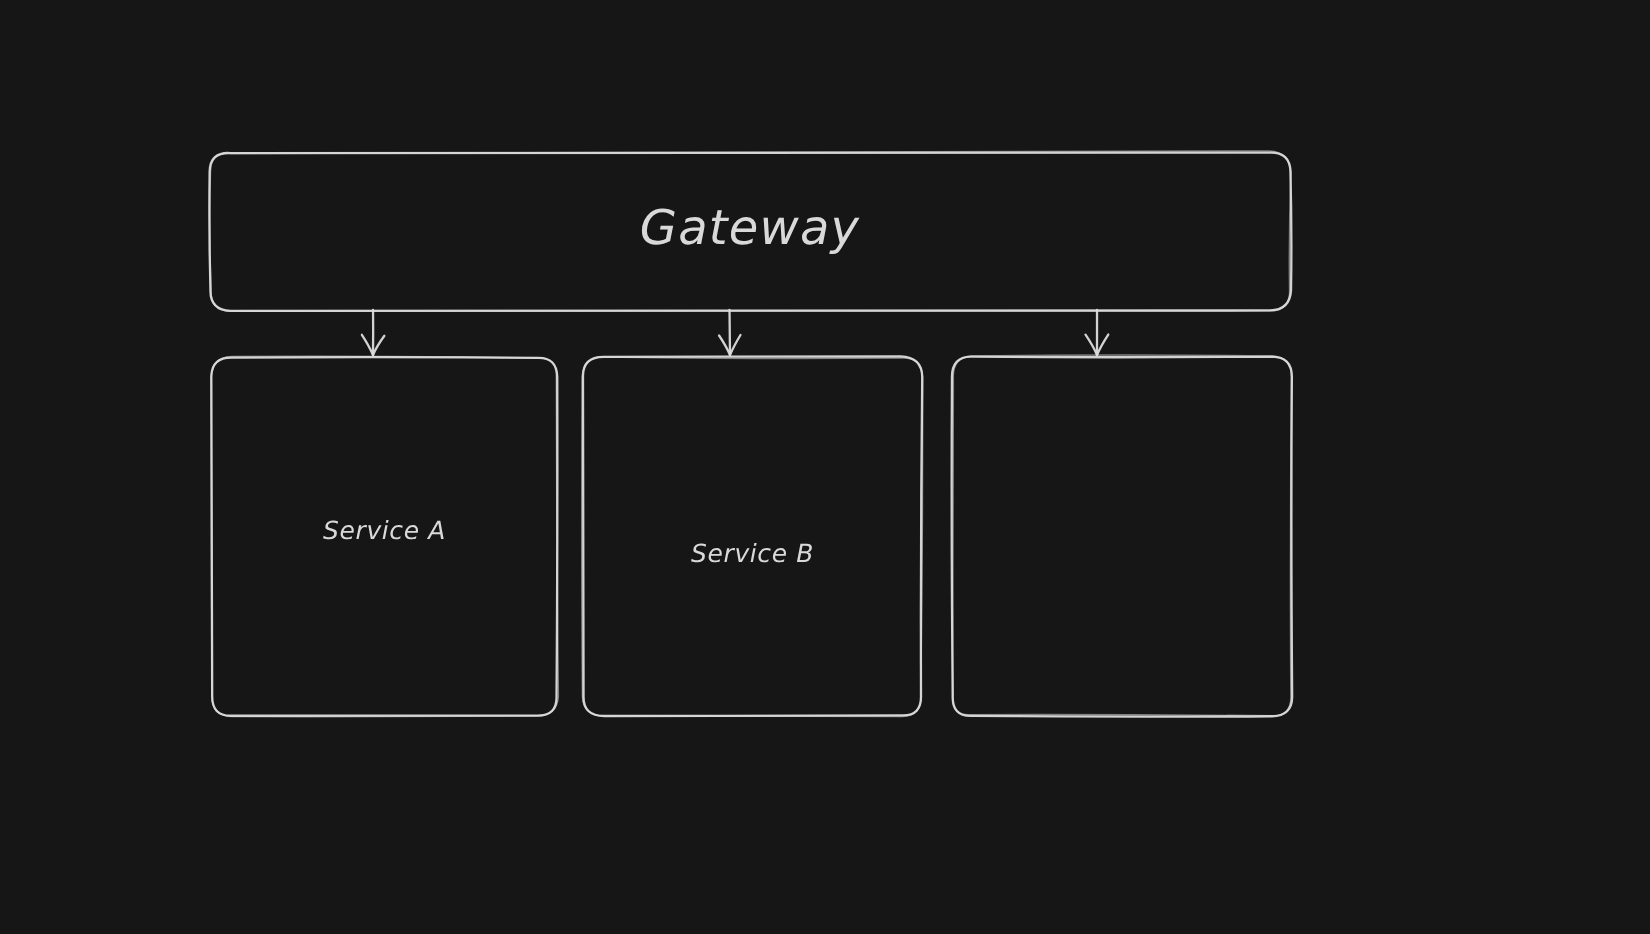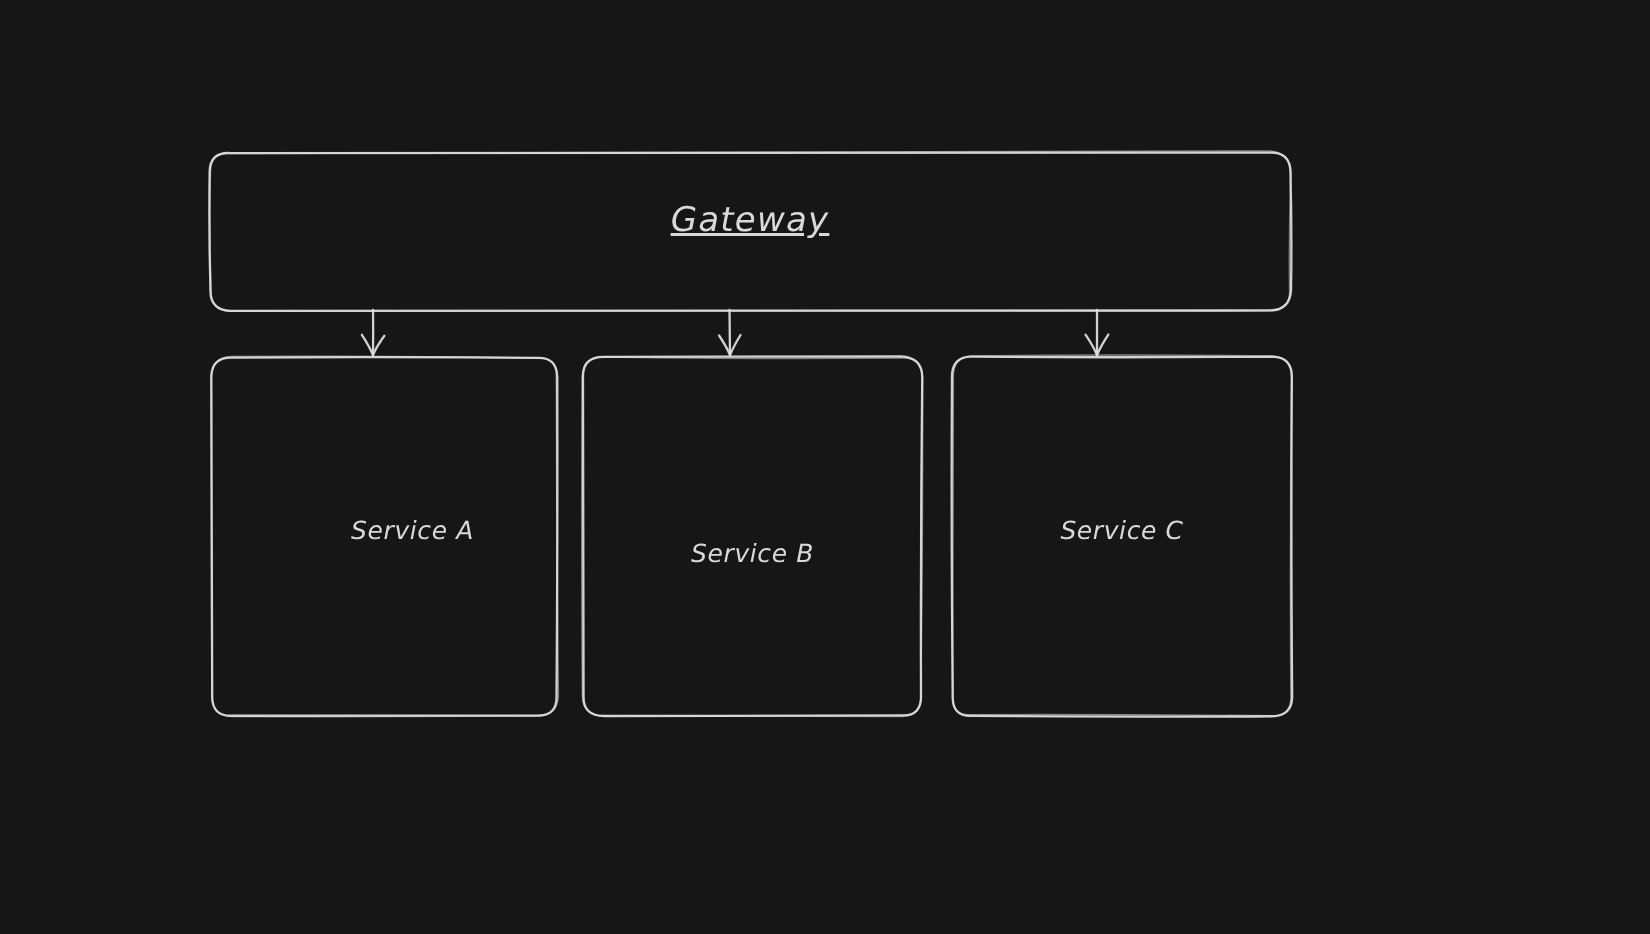--- a/index.html
+++ b/index.html
@@ -32,23 +32,22 @@
     color: #d9d9d9;
     font-family: "DejaVu Sans", "Liberation Sans", sans-serif;
     font-style: italic;
     font-weight: 400;
     letter-spacing: 0.6px;
     white-space: nowrap;
     pointer-events: none;
     text-rendering: geometricPrecision;
   }
   .node-label.title {
-    font-size: 34px;
+    font-size: 48px;
     letter-spacing: 1.2px;
-    text-decoration: underline;
   }
   .node-label.leaf {
     font-size: 25px;
   }
   .hit {
     position: absolute;
     background: transparent;
   }
 </style>
 </head>
@@ -78,25 +77,24 @@
         <path d="M 719.06 335.50 Q 726.15 346.00 730.00 355.00" stroke-width="2.3" opacity="0.95"></path>
         <path d="M 740.49 335.00 Q 733.85 346.00 730.00 355.00" stroke-width="2.3" opacity="0.95"></path>
         <path d="M 1097.03 310.00 Q 1097.00 332.50 1097.00 355.00" stroke-width="2.3" opacity="0.95"></path>
         <path d="M 1085.53 334.70 Q 1093.15 346.00 1097.00 355.00" stroke-width="2.3" opacity="0.95"></path>
         <path d="M 1108.28 334.58 Q 1100.85 346.00 1097.00 355.00" stroke-width="2.3" opacity="0.95"></path>
       </g>
   </svg>
 
   <div class="node-label title" style="left:210px; top:200px; width:1080px;">Gateway</div>
 
-  <div class="node-label leaf" style="left:212px; top:516px; width:345px;padding-left:28px;">Service A</div>
+  <div class="node-label leaf" style="left:212px; top:516px; width:345px;">Service A</div>
 
   <div class="node-label leaf" style="left:583px; top:539px; width:339px;">Service B</div>
 
-  <div class="node-label leaf" style="left:952px; top:516px; width:340px;">Service C</div>
 
   <div class="hit" style="left:210px; top:152px; width:1080px; height:158px;"></div>
   <div class="hit" style="left:212px; top:357px; width:345px; height:359px;"></div>
   <div class="hit" style="left:583px; top:357px; width:339px; height:359px;"></div>
   <div class="hit" style="left:952px; top:357px; width:340px; height:359px;"></div>
 
   <div class="hit" style="left:358px; top:310px; width:30px; height:46px;"></div>
   <div class="hit" style="left:715px; top:310px; width:30px; height:46px;"></div>
   <div class="hit" style="left:1082px; top:310px; width:30px; height:46px;"></div>
 

